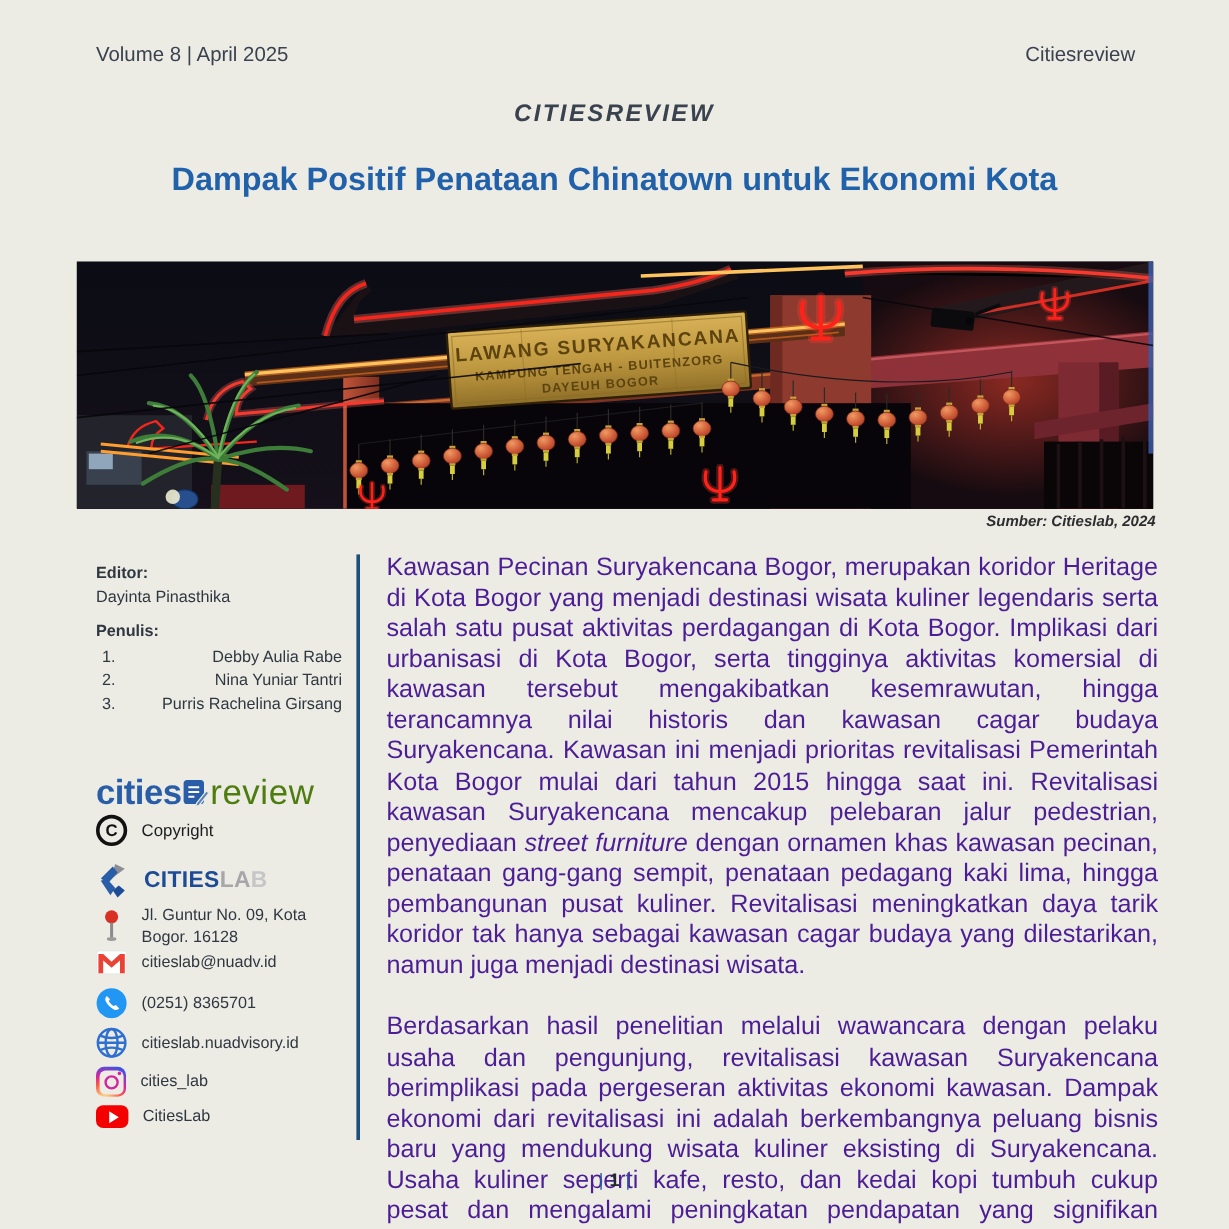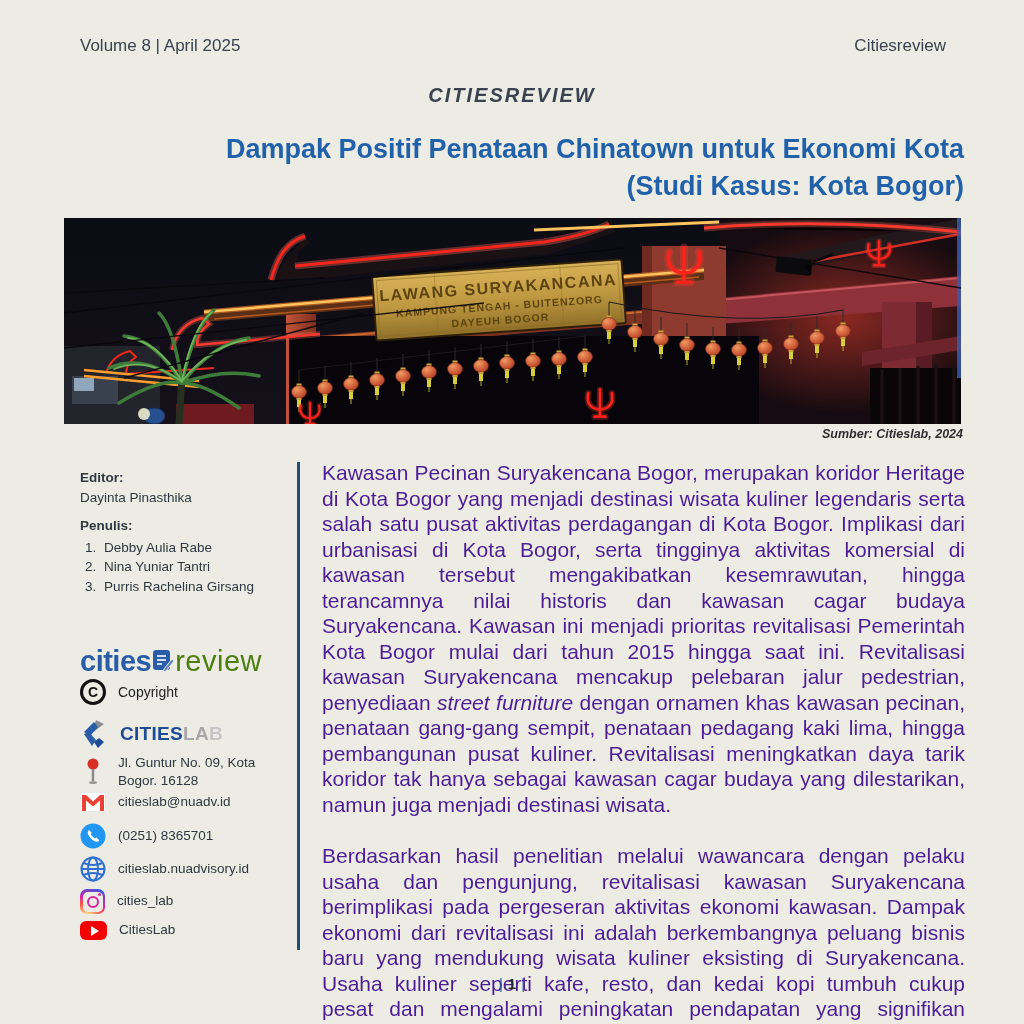--- a/index.html
+++ b/index.html
@@ -2,31 +2,31 @@
 <html><head>
 <meta charset="utf-8">
 <style>
   html,body{margin:0;padding:0;}
   body{width:1024px;height:1024px;position:relative;background:#ECECE5;
        font-family:"Liberation Sans",sans-serif;color:#3E4650;overflow:hidden;}
   .hdr{position:absolute;top:36px;left:80px;right:78px;display:flex;
        justify-content:space-between;font-size:17px;color:#39424E;}
   .masthead{position:absolute;top:84px;left:0;right:0;text-align:center;
        font-size:20px;font-weight:700;font-style:italic;letter-spacing:2px;color:#39424E;}
-  .title{position:absolute;top:131px;left:60px;right:60px;text-align:right;
+  .title{position:absolute;top:131px;left:60px;right:60px;text-align:center;
        font-size:27px;font-weight:700;color:#2161AA;line-height:37px;}
   .photo{position:absolute;left:64px;top:218px;width:897px;height:206px;background:#0c0d15;}
   .photo svg{display:block;width:100%;height:100%;}
   .caption{position:absolute;top:427px;right:61px;font-size:12.5px;font-style:italic;
        font-weight:600;color:#2E2E31;}
   .vrule{position:absolute;left:297px;top:462px;width:3px;height:488px;background:#1F4E79;}
   .side{position:absolute;left:80px;top:0;width:205px;font-size:13.5px;color:#2F3740;}
   .blk{position:absolute;left:0;width:205px;line-height:1.45;}
   .lbl{font-weight:700;}
-  ol.authors{margin:2px 0 0 0;padding-left:20px;}
+  ol.authors{margin:2px 0 0 0;padding-left:20px;text-align:right;}
   ol.authors li{padding-left:4px;margin:0;}
   .logo-row{display:flex;align-items:center;}
   .logo-cities{font-size:29px;font-weight:800;color:#2A5DA8;letter-spacing:-0.5px;}
   .logo-review{font-size:29px;font-weight:400;color:#4d7c0f;letter-spacing:0.5px;}
   .crow{position:absolute;left:0;display:flex;align-items:center;gap:12px;font-size:13.5px;}
   .crow .txt{line-height:1.35;max-width:150px;}
   .copyright-icon{width:26px;height:26px;border:3.5px solid #111;border-radius:50%;
        display:flex;align-items:center;justify-content:center;font-weight:800;font-size:14px;
        color:#111;box-sizing:border-box;}
   .ig-icon{width:25px;height:25px;border-radius:7px;position:relative;
@@ -53,21 +53,20 @@
 
 <div class="hdr">
   <span>Volume 8 | April 2025</span>
   <span>Citiesreview</span>
 </div>
 
 <div class="masthead">CITIESREVIEW</div>
 
 <div class="title">
   <div>Dampak Positif Penataan Chinatown untuk Ekonomi Kota</div>
-  <div>(Studi Kasus: Kota Bogor)</div>
 </div>
 
 <div class="photo">
 <svg viewBox="0 0 897 206" preserveAspectRatio="none">
   <defs>
     <linearGradient id="sky" x1="0" y1="0" x2="0" y2="1">
       <stop offset="0" stop-color="#0B0C14"></stop>
           <stop offset="1" stop-color="#15101A"></stop>
     </linearGradient>
     <linearGradient id="wood" x1="0" y1="0" x2="0" y2="1">

